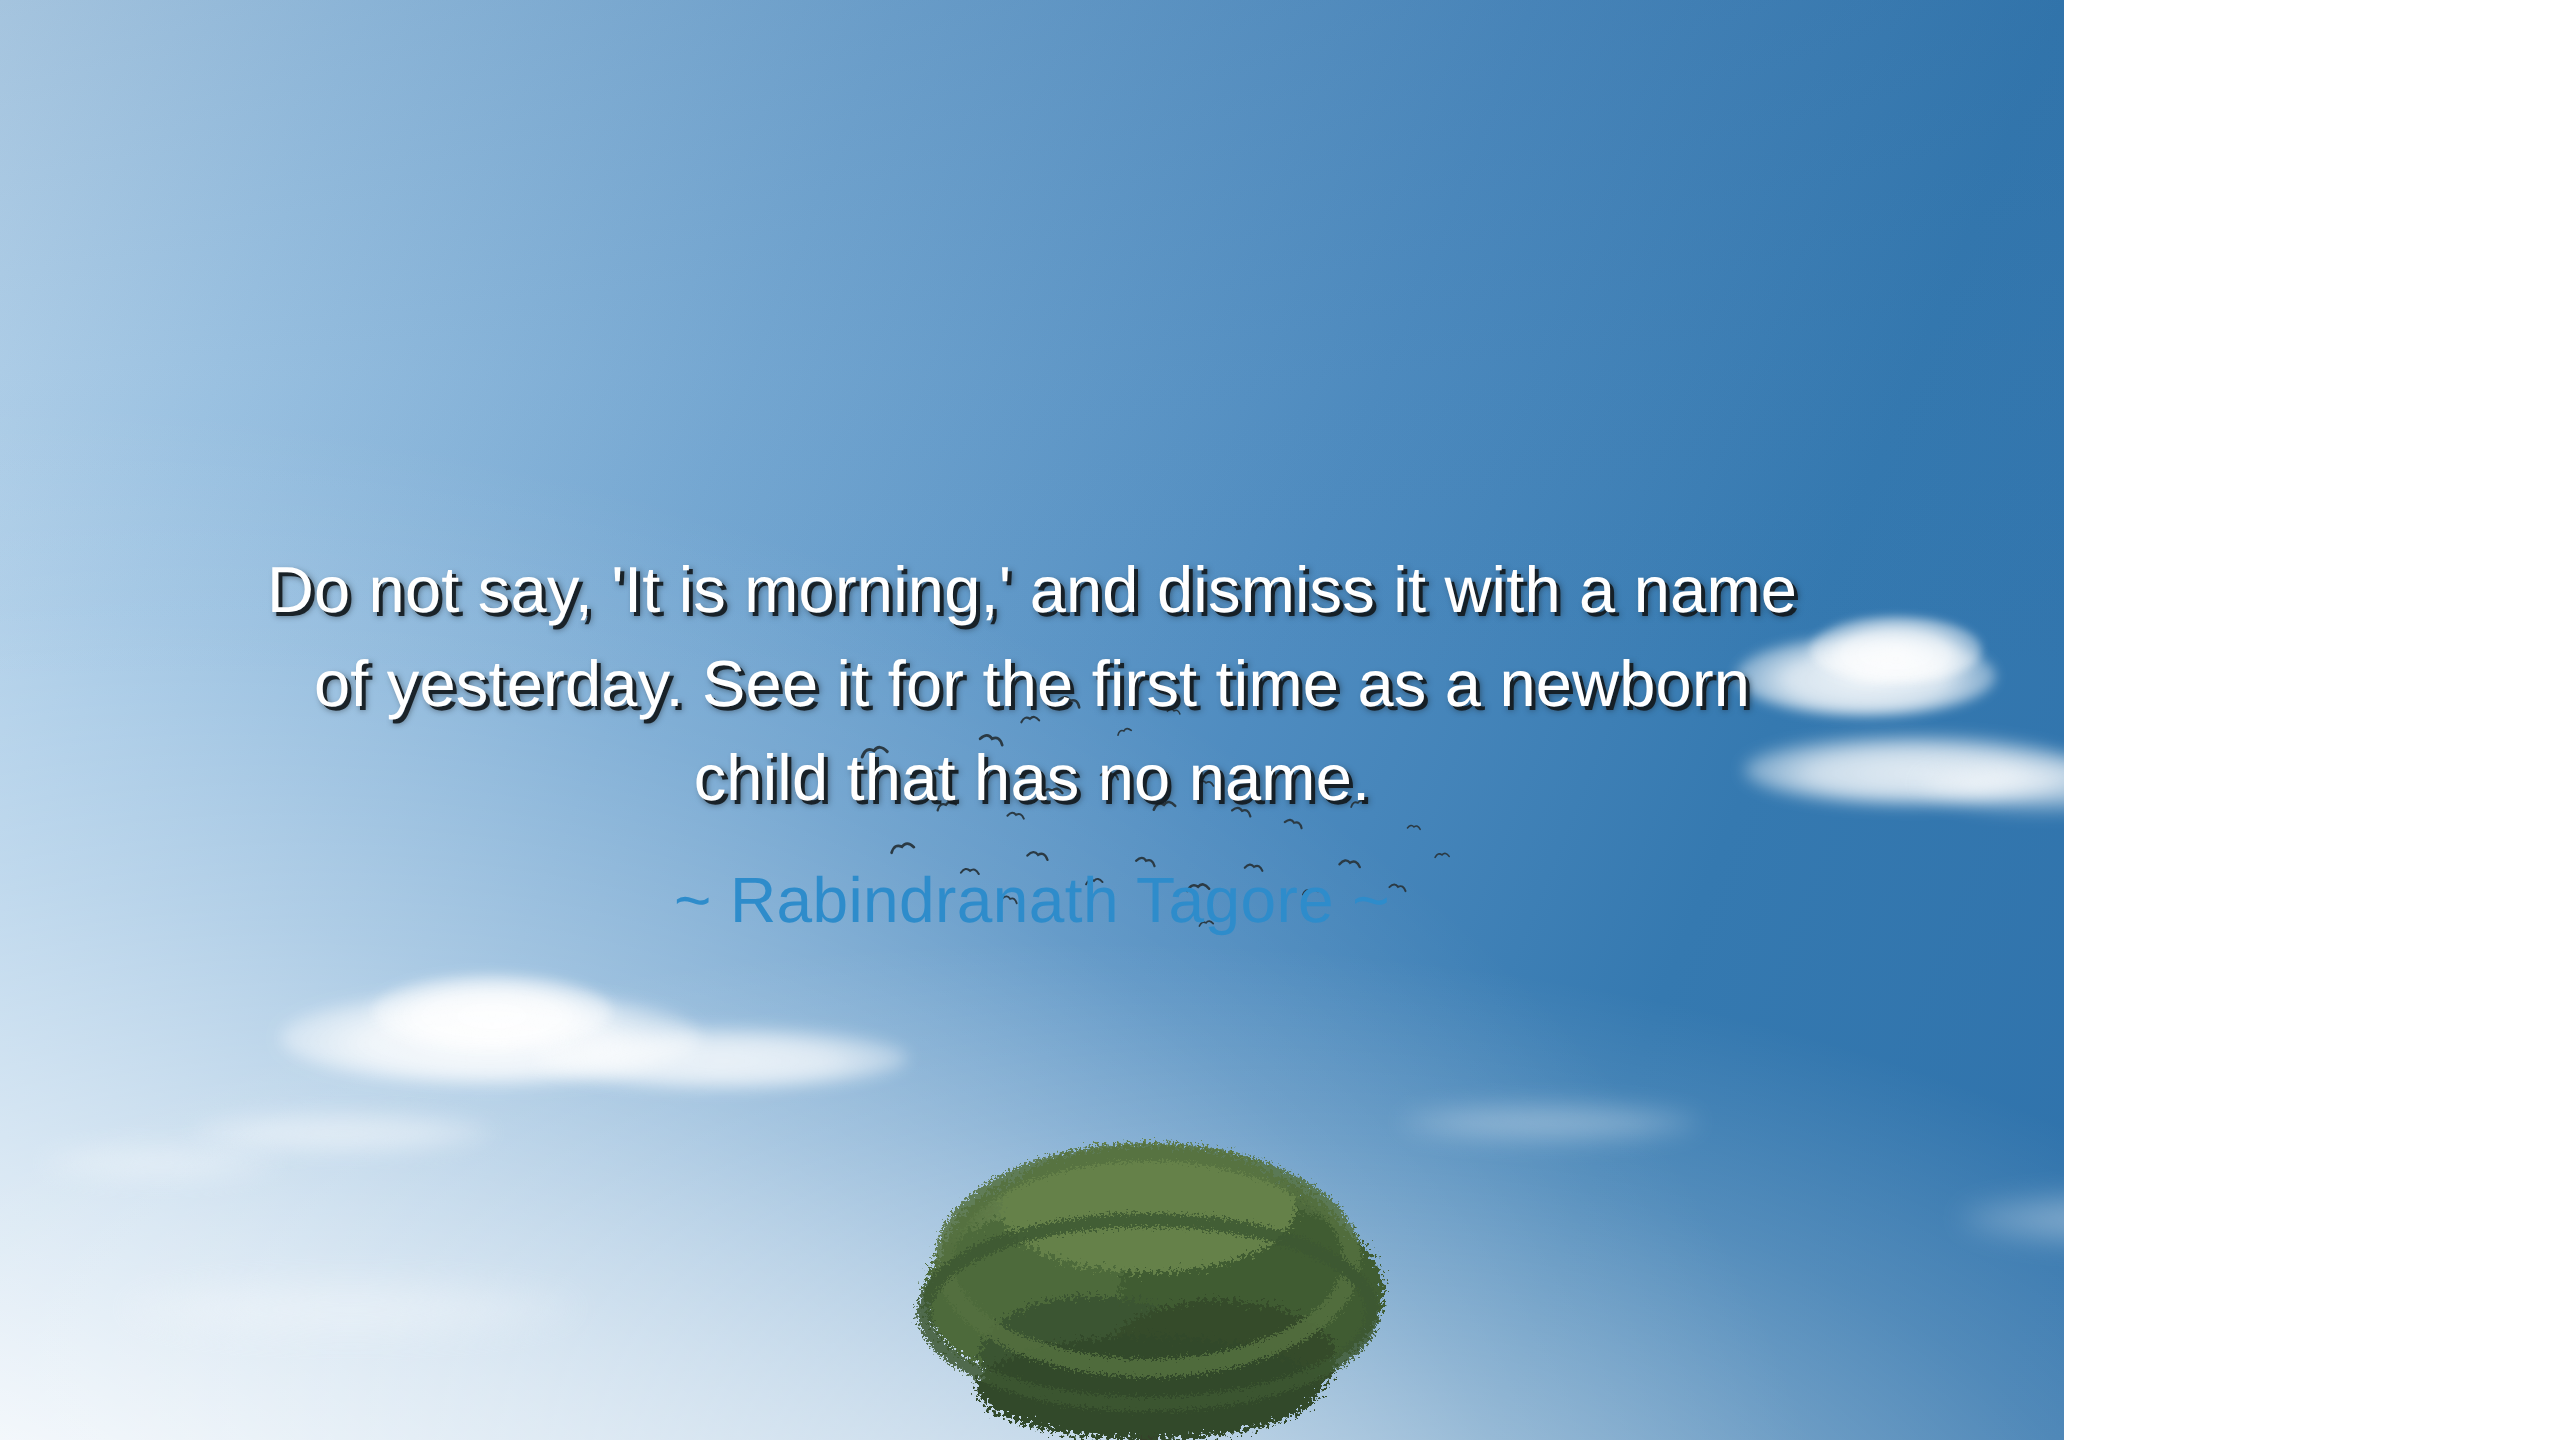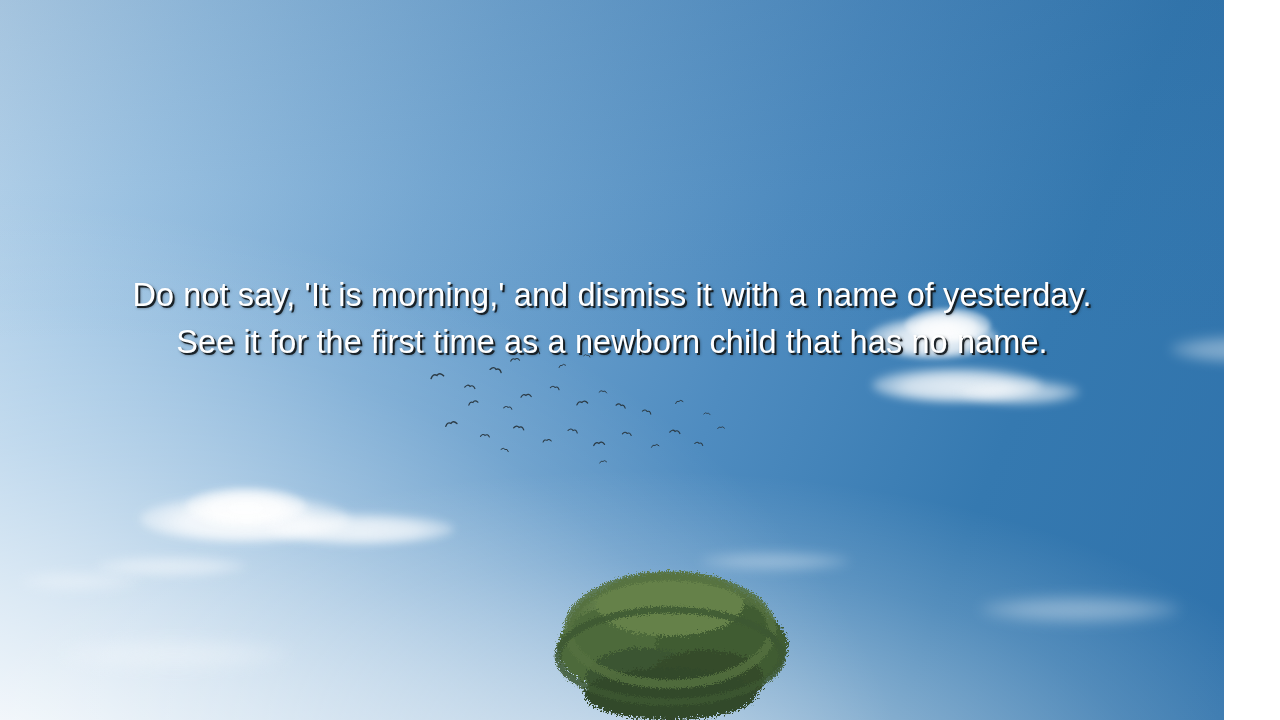--- a/index.html
+++ b/index.html
@@ -2,21 +2,21 @@
 <html><head>
 <meta charset="utf-8">
 <style>
   html, body {
     margin: 0;
     padding: 0;
     background: #ffffff;
   }
   #stage {
     position: relative;
-    width: 1224px;
+    width: 1032px;
     height: 720px;
     overflow: hidden;
     font-family: "Liberation Sans", sans-serif;
     background: #9cc4e4;
     text-decoration: underline;
   }
 
   
   .sky-base {
     position: absolute;
@@ -344,15 +344,16 @@
 
       <g filter="url(#leafySoft)" opacity="0.85">
         <ellipse cx="146" cy="70" rx="102" ry="54" fill="none" stroke="#55713f" stroke-width="9"></ellipse>
         <ellipse cx="146" cy="96" rx="112" ry="46" fill="none" stroke="#3e5831" stroke-width="7"></ellipse>
       </g>
     </svg>
   </div>
 
   <div class="text-block">
     <p class="quote-text">Do not say, 'It is morning,' and dismiss it with a name of yesterday. See it for the first time as a newborn child that has no name.</p>
+    <p class="attribution">~ Rabindranath Tagore ~</p>
   </div>
 
 </div>
 
 </body></html>

